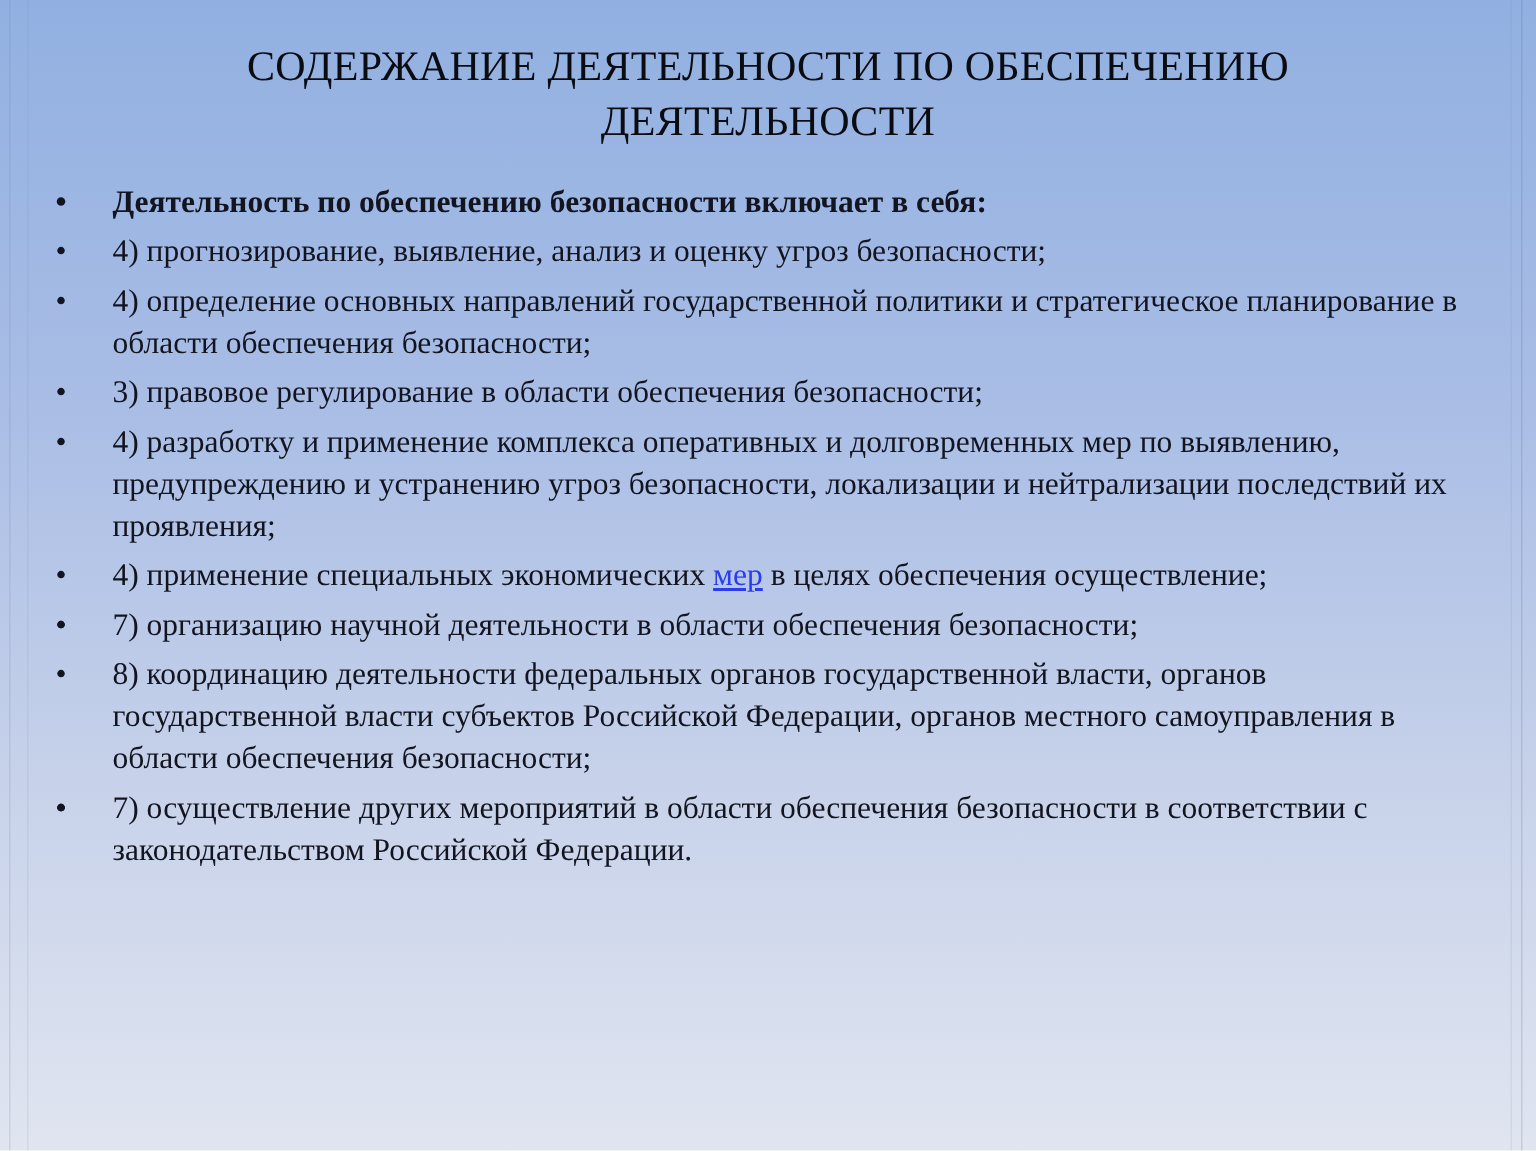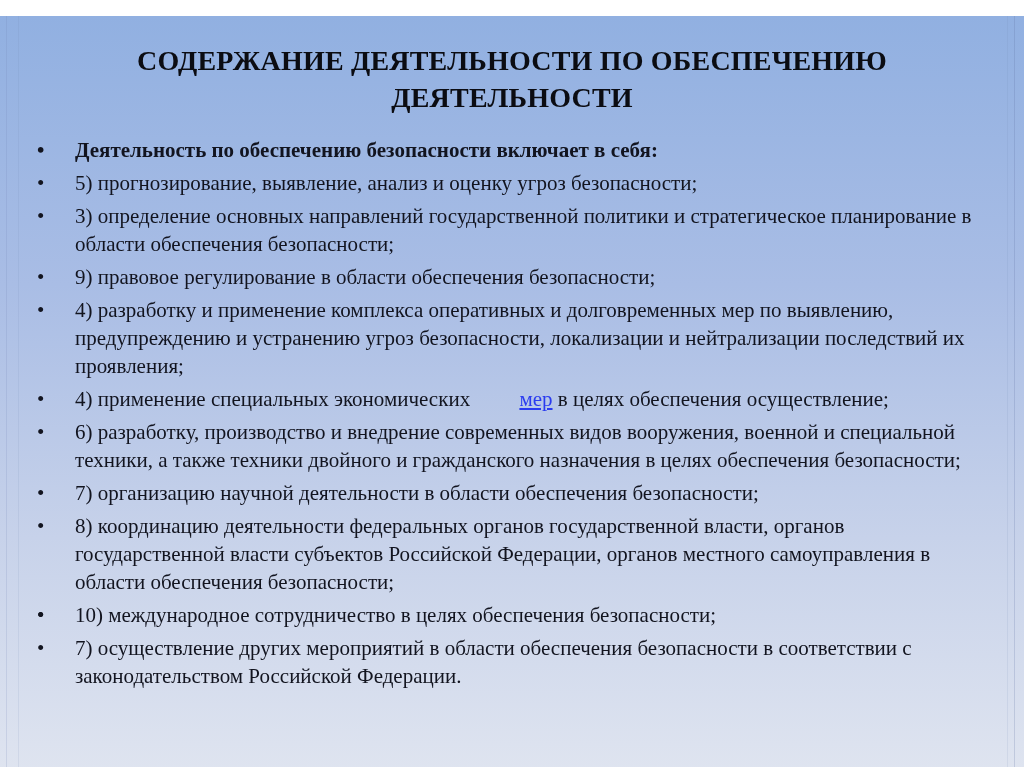--- a/index.html
+++ b/index.html
@@ -13,26 +13,26 @@
     background: linear-gradient(180deg, #91b0e1 0%, #a9bde5 35%, #c7d2ea 68%, #e0e5f0 100%);
     box-sizing: border-box;
   }
   .edge { position: absolute; top: 0; bottom: 0; width: 1px; }
   .edge.l1 { left: 6px;  background: rgba(110,130,175,0.18); }
   .edge.l2 { left: 18px; background: rgba(110,130,175,0.12); }
   .edge.r1 { right: 9px;  background: rgba(90,110,160,0.22); }
   .edge.r2 { right: 16px; background: rgba(110,130,175,0.12); }
 
   .title {
-    margin: 16px;
+    margin: 0;
     padding: 26px 40px 0 40px;
     text-align: center;
     font-size: 28px;
     line-height: 37px;
-    font-weight: bold;
+    font-weight: normal;
     color: #0b0c12;
     letter-spacing: 0.2px;
   }
   .title .tl { display: block; }
 
   ul.list {
     list-style: none;
     margin: 20px 28px 0 36px;
     padding: 0;
   }
@@ -48,21 +48,20 @@
     position: absolute;
     left: 1px; top: 0;
     font-size: 21px;
     color: #12141f;
   }
   ul.list li.item.bold { font-weight: bold; }
   a.link {
     color: #2a3bf0;
     text-decoration: underline;
     cursor: pointer;
-    margin-left: 44px;
   }
 </style>
 </head>
 <body>
 
 <div class="slide">
   <div class="edge l1"></div>
   <div class="edge l2"></div>
   <div class="edge r1"></div>
   <div class="edge r2"></div>
@@ -72,55 +71,53 @@
     <span class="tl">ДЕЯТЕЛЬНОСТИ</span>
   </h1>
 
   <ul class="list">
     <li class="item bold">
       <span class="marker">•</span>
       <span class="txt">Деятельность по обеспечению безопасности включает в себя:</span>
     </li>
     <li class="item">
       <span class="marker">•</span>
-      <span class="txt">5) прогнозирование, выявление, анализ и оценку угроз безопасности;</span>
+      <span class="txt">4) прогнозирование, выявление, анализ и оценку угроз безопасности;</span>
     </li>
     <li class="item">
       <span class="marker">•</span>
-      <span class="txt">3) определение основных направлений государственной политики и стратегическое планирование в области обеспечения безопасности;</span>
+      <span class="txt">4) определение основных направлений государственной политики и стратегическое планирование в области обеспечения безопасности;</span>
     </li>
     <li class="item">
       <span class="marker">•</span>
-      <span class="txt">9) правовое регулирование в области обеспечения безопасности;</span>
+      <span class="txt">3) правовое регулирование в области обеспечения безопасности;</span>
     </li>
     <li class="item">
       <span class="marker">•</span>
       <span class="txt">4) разработку и применение комплекса оперативных и долговременных мер по выявлению, предупреждению и устранению угроз безопасности, локализации и нейтрализации последствий их проявления;</span>
     </li>
     <li class="item">
       <span class="marker">•</span>
       <span class="txt"><span>4) применение специальных экономических </span><a href="#" class="link">мер</a><span> в целях обеспечения осуществление;</span></span>
     </li>
     <li class="item">
       <span class="marker">•</span>
-      <span class="txt">6) разработку, производство и внедрение современных видов вооружения, военной и специальной техники, а также техники двойного и гражданского назначения в целях обеспечения безопасности;</span>
     </li>
     <li class="item">
       <span class="marker">•</span>
       <span class="txt">7) организацию научной деятельности в области обеспечения безопасности;</span>
     </li>
     <li class="item">
       <span class="marker">•</span>
       <span class="txt">8) координацию деятельности федеральных органов государственной власти, органов государственной власти субъектов Российской Федерации, органов местного самоуправления в области обеспечения безопасности;</span>
     </li>
     <li class="item">
       <span class="marker">•</span>
     </li>
     <li class="item">
       <span class="marker">•</span>
-      <span class="txt">10) международное сотрудничество в целях обеспечения безопасности;</span>
     </li>
     <li class="item">
       <span class="marker">•</span>
       <span class="txt">7) осуществление других мероприятий в области обеспечения безопасности в соответствии с законодательством Российской Федерации.</span>
     </li>
   </ul>
 </div>
 
 </body></html>

